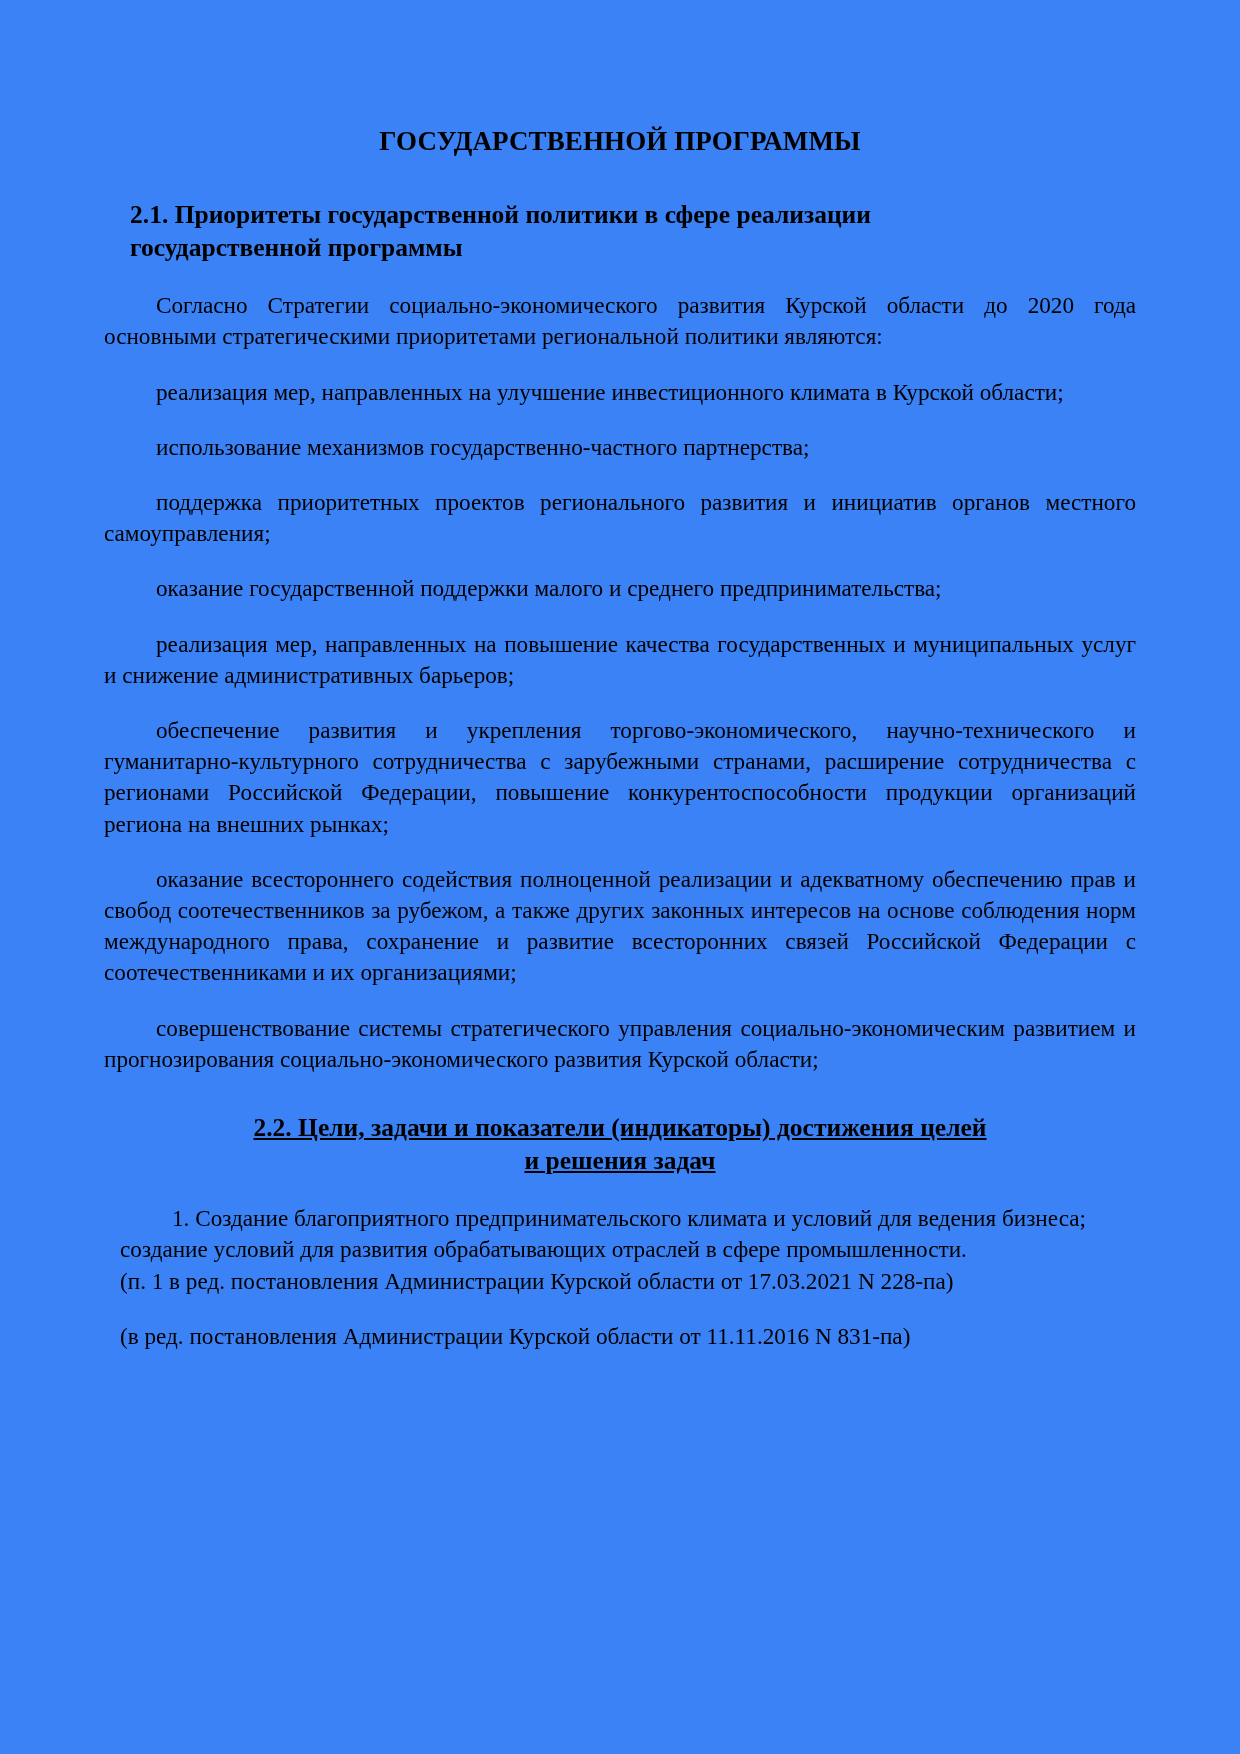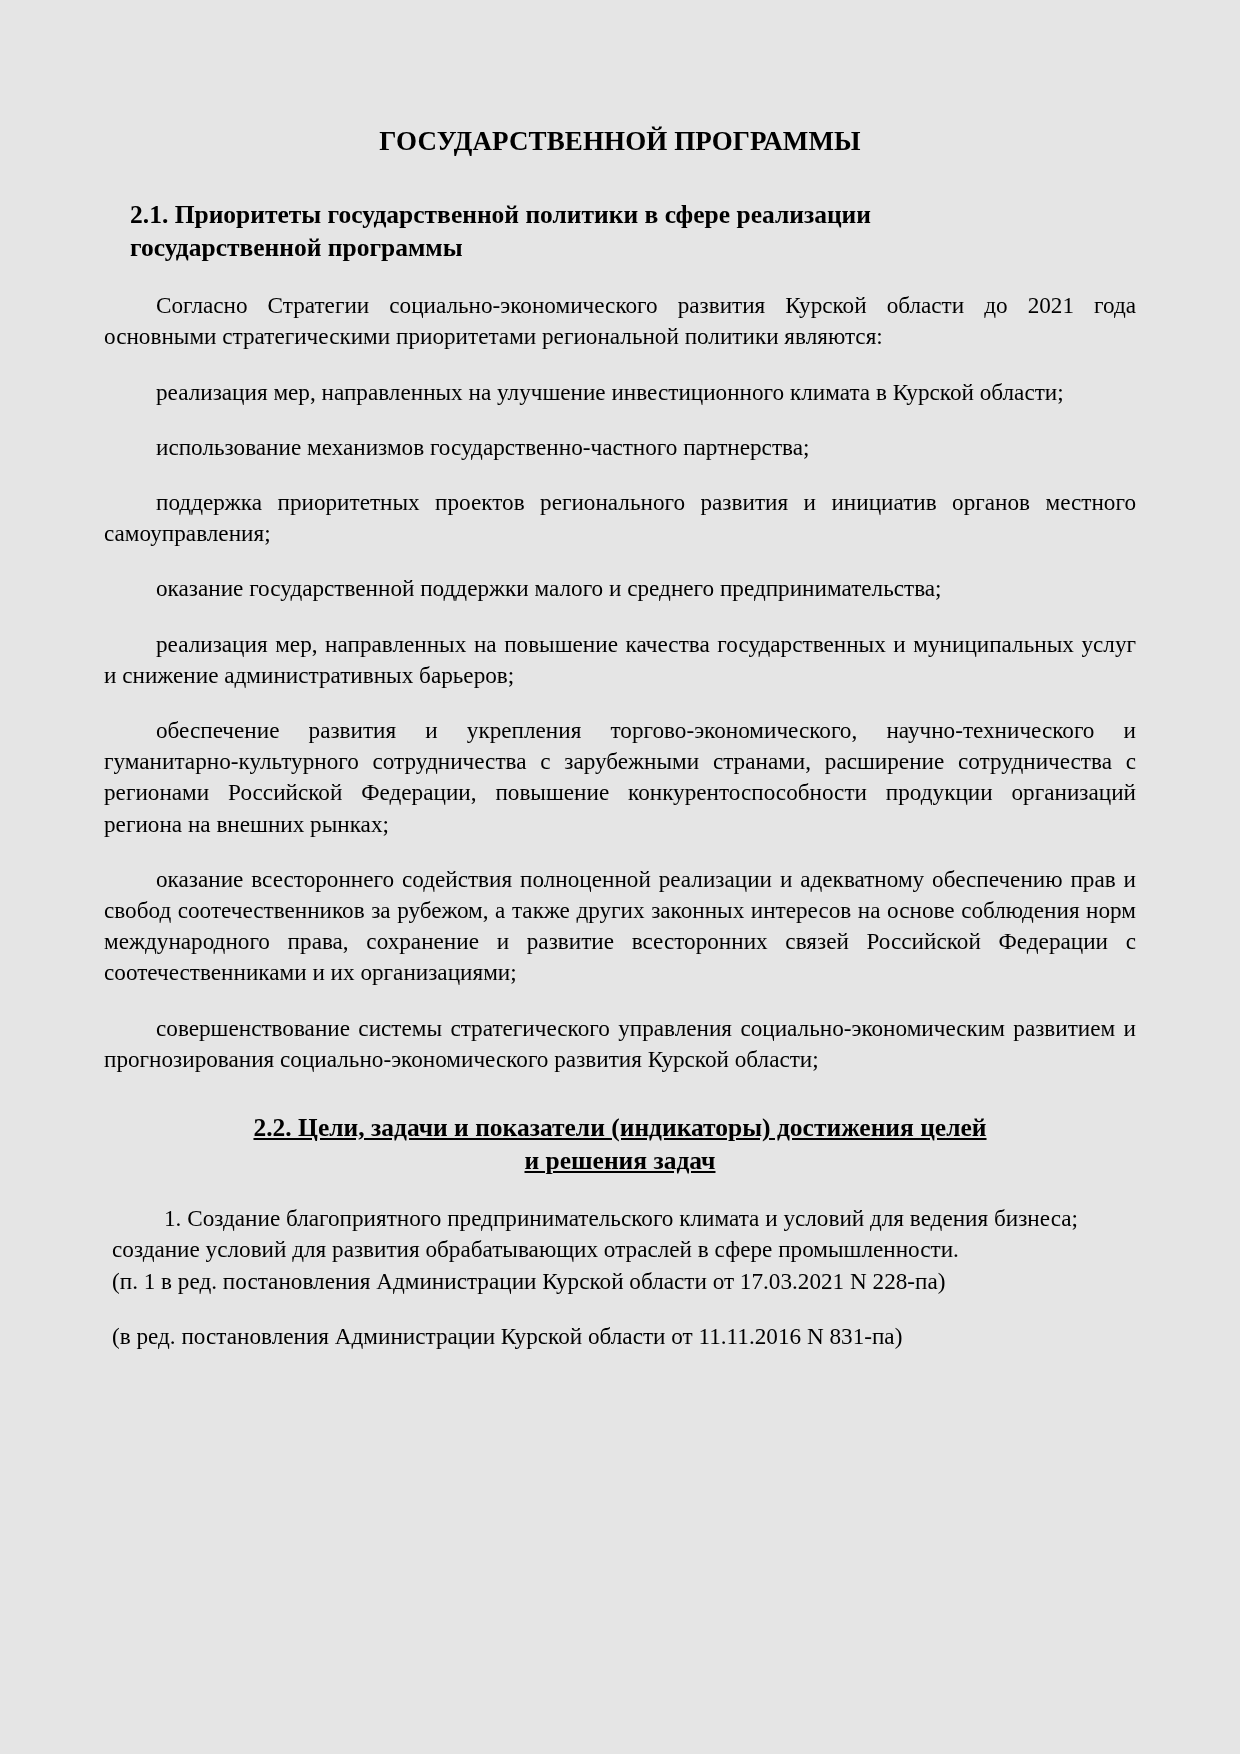--- a/index.html
+++ b/index.html
@@ -10,21 +10,21 @@
   }
   body {
     font-family: "Liberation Serif", "DejaVu Serif", serif;
     color: #000000;
   }
   .page {
     position: relative;
     width: 1240px;
     height: 1754px;
     margin: 0 auto;
-    background: #e5e5e5;
+    background: #3b82f6;
     box-sizing: border-box;
     padding: 126px 104px 60px 104px;
     overflow: hidden;
   }
   .doc-body {
     width: 1032px;
   }
   .title-main {
     text-align: center;
     font-weight: bold;
@@ -62,21 +62,21 @@
     text-align: left;
   }
   .note-line {
     font-size: 23.2px;
     line-height: 1.345;
     text-align: left;
     text-indent: 0;
     margin: 0 0 24px 0;
   }
   .block {
-    margin: 8px;
+    margin: 16px;
   }
   .block p.para {
     margin-bottom: 0;
   }
   .block {
     margin-bottom: 24px;
   }
 </style>
 </head>
 <body>
@@ -84,21 +84,21 @@
 <div class="page">
   <div class="doc-body">
 
     <h1 class="title-main">ГОСУДАРСТВЕННОЙ ПРОГРАММЫ</h1>
 
     <h2 class="heading">
       <span>2.1. Приоритеты государственной политики в сфере реализации</span><br>
       <span>государственной программы</span>
     </h2>
 
-    <p class="para">Согласно Стратегии социально-экономического развития Курской области до 2021 года основными стратегическими приоритетами региональной политики являются:</p>
+    <p class="para">Согласно Стратегии социально-экономического развития Курской области до 2020 года основными стратегическими приоритетами региональной политики являются:</p>
 
     <p class="para">реализация мер, направленных на улучшение инвестиционного климата в Курской области;</p>
     <p class="para">использование механизмов государственно-частного партнерства;</p>
     <p class="para">поддержка приоритетных проектов регионального развития и инициатив органов местного самоуправления;</p>
     <p class="para">оказание государственной поддержки малого и среднего предпринимательства;</p>
     <p class="para">реализация мер, направленных на повышение качества государственных и муниципальных услуг и снижение административных барьеров;</p>
     <p class="para">обеспечение развития и укрепления торгово-экономического, научно-технического и гуманитарно-культурного сотрудничества с зарубежными странами, расширение сотрудничества с регионами Российской Федерации, повышение конкурентоспособности продукции организаций региона на внешних рынках;</p>
     <p class="para">оказание всестороннего содействия полноценной реализации и адекватному обеспечению прав и свобод соотечественников за рубежом, а также других законных интересов на основе соблюдения норм международного права, сохранение и развитие всесторонних связей Российской Федерации с соотечественниками и их организациями;</p>
     <p class="para">совершенствование системы стратегического управления социально-экономическим развитием и прогнозирования социально-экономического развития Курской области;</p>
 

